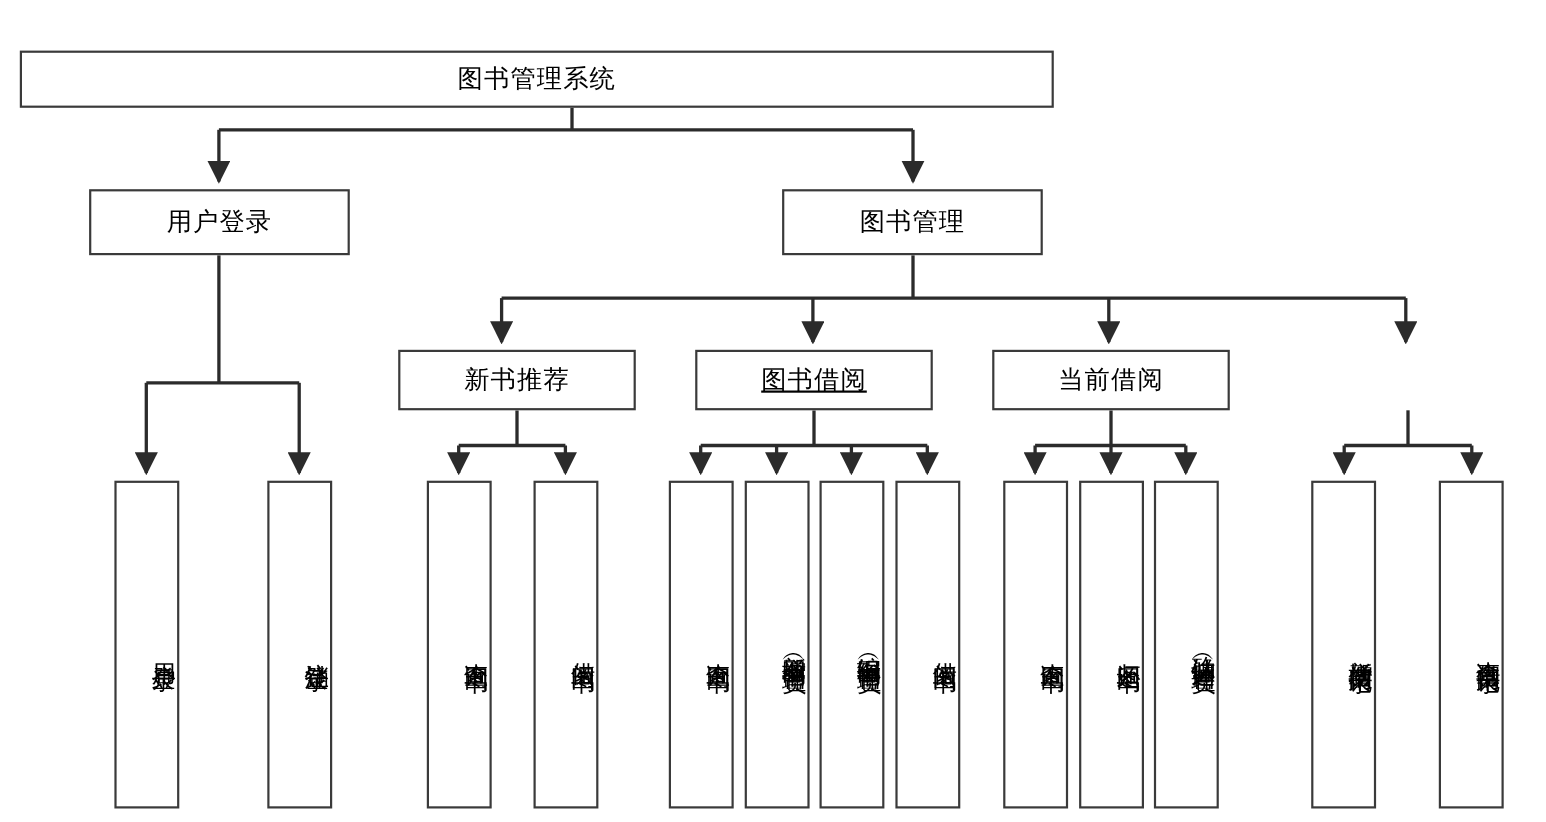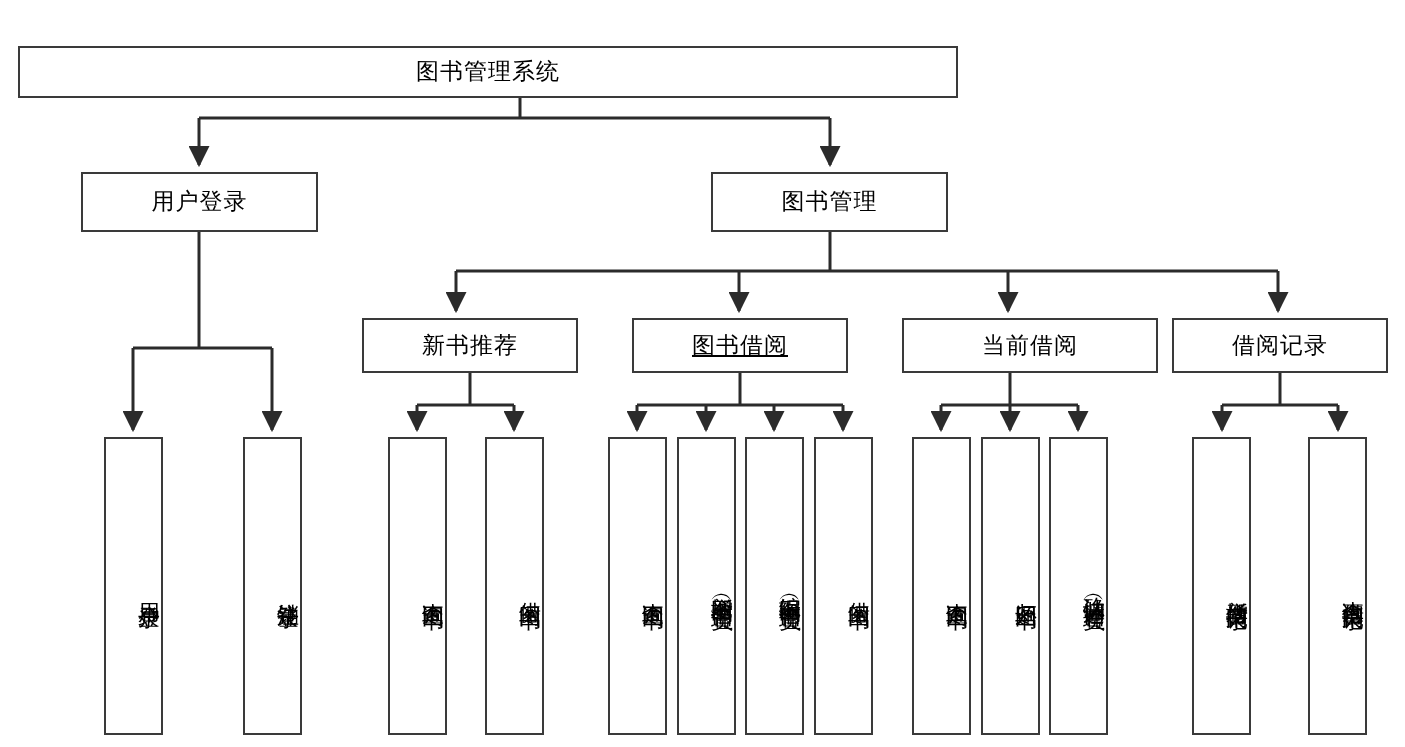--- a/index.html
+++ b/index.html
@@ -141,25 +141,22 @@
   <div class="node horizontal" style="left:362px; top:318px; width:216px; height:55px;">
     <span class="nlabel">新书推荐</span>
   </div>
 
   <div class="node horizontal" style="left:711px; top:172px; width:237px; height:60px;">
     <span class="nlabel">图书管理</span>
   </div>
   <div class="node horizontal" style="left:632px; top:318px; width:216px; height:55px;text-decoration:underline;">
     <span class="nlabel">图书借阅</span>
   </div>
-  <div class="node horizontal" style="left:902px; top:318px; width:256px; height:55px;">
+  <div class="node horizontal" style="left:902px; top:318px; width:216px; height:55px;">
     <span class="nlabel">当前借阅</span>
-  </div>
-  <div class="node horizontal" style="left:1172px; top:318px; width:216px; height:55px;">
-    <span class="nlabel">借阅记录</span>
   </div>
 
   <div class="node vertical" style="left:104px; top:437px; width:59px; height:298px;">
     <span class="nlabel">用户登录</span>
   </div>
   <div class="node vertical" style="left:243px; top:437px; width:59px; height:298px;">
     <span class="nlabel">注销登录</span>
   </div>
 
   <div class="node vertical" style="left:388px; top:437px; width:59px; height:298px;">

